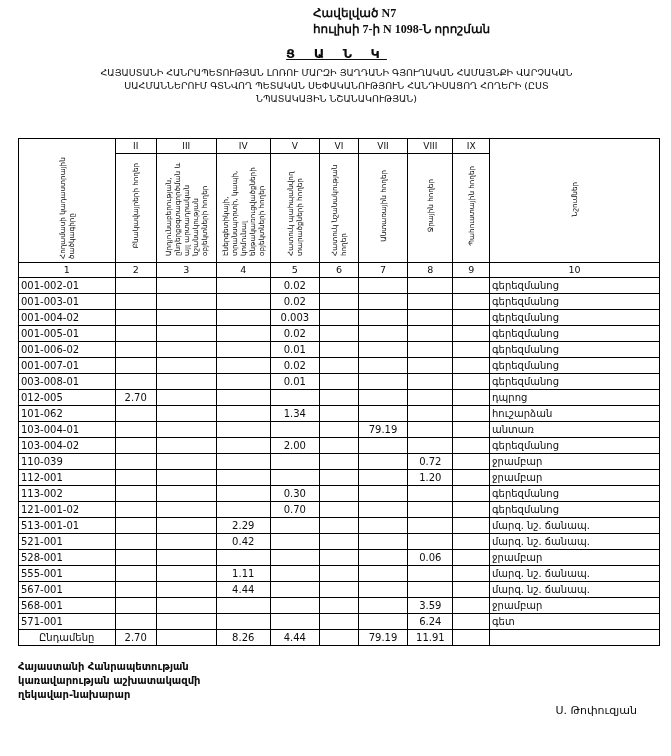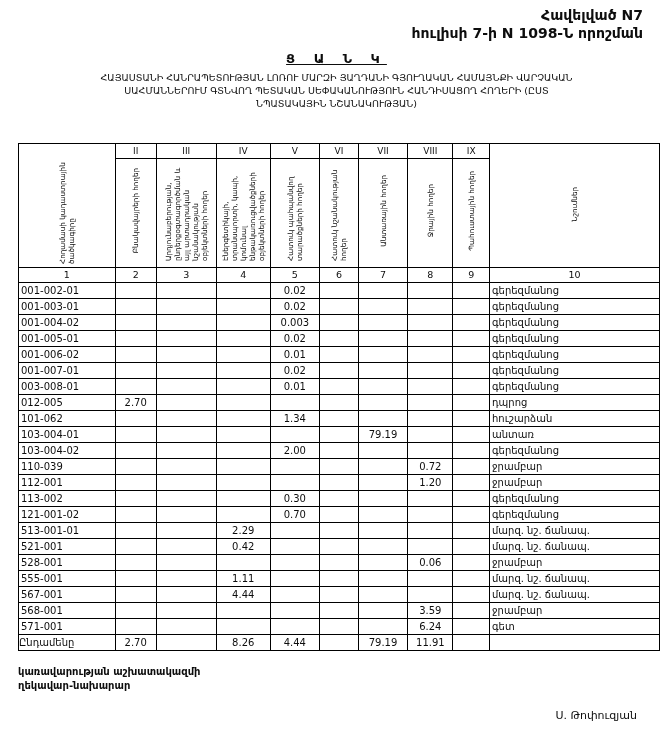--- a/index.html
+++ b/index.html
@@ -9,24 +9,25 @@
     min-height: 756px;
     padding: 6px 10px 10px 12px;
     font-family: "DejaVu Sans", sans-serif;
     color: #0d0d0d;
     background: #ffffff;
     position: relative;
   }
   .hdr-block {
     width: 330px;
     margin: 0 18px 0 auto;
-    text-align: right;
-    font-size: 14px;
+    text-align: left;
+    font-size: 12px;
     font-weight: bold;
     line-height: 1.3;
+    font-family: Liberation Serif, serif;
   }
   .doc-title {
     text-align: center;
     font-weight: bold;
     font-size: 13px;
     letter-spacing: 7px;
     margin: 9px 0 6px 0;
     text-decoration: underline;
   }
   .doc-subtitle {
@@ -61,21 +62,21 @@
     max-height: 100px;
     text-align: left;
   }
   th.span-cell { vertical-align: middle; }
   th.span-cell .rot { max-height: 120px; }
   .index-row td { height: 15px; text-align: center; font-size: 9.5px; }
   tbody.data-body td { height: 16px; font-size: 10px; }
   .c-code { text-align: left; padding-left: 3px; white-space: nowrap; }
   .c-num  { text-align: center; white-space: nowrap; }
   .c-use  { text-align: left; padding-left: 3px; white-space: nowrap; }
-  tr.total-row .c-code { padding-left: 0; }
+  tr.total-row .c-code { padding-left: 20px; }
   .footer {
     display: flex;
     justify-content: space-between;
     margin: 14px 24px 0 6px;
   }
   .footer-left { font-size: 10px; font-weight: bold; line-height: 1.4; }
   .signature { font-size: 11px; align-self: flex-end; margin-top: 44px; }
 </style>
 </head>
 <body>
@@ -423,19 +424,20 @@
           <td class="c-num">79.19</td>
           <td class="c-num">11.91</td>
           <td class="c-num"></td>
           <td class="c-use"></td>
         </tr>
       </tbody>
   </table>
 
   <div class="footer">
     <div class="footer-left">
+      <div>Հայաստանի Հանրապետության</div>
       <div>կառավարության աշխատակազմի</div>
       <div>ղեկավար-նախարար</div>
     </div>
     <div class="signature">Ս. Թոփուզյան</div>
   </div>
 
 </div>
 
 </body></html>

